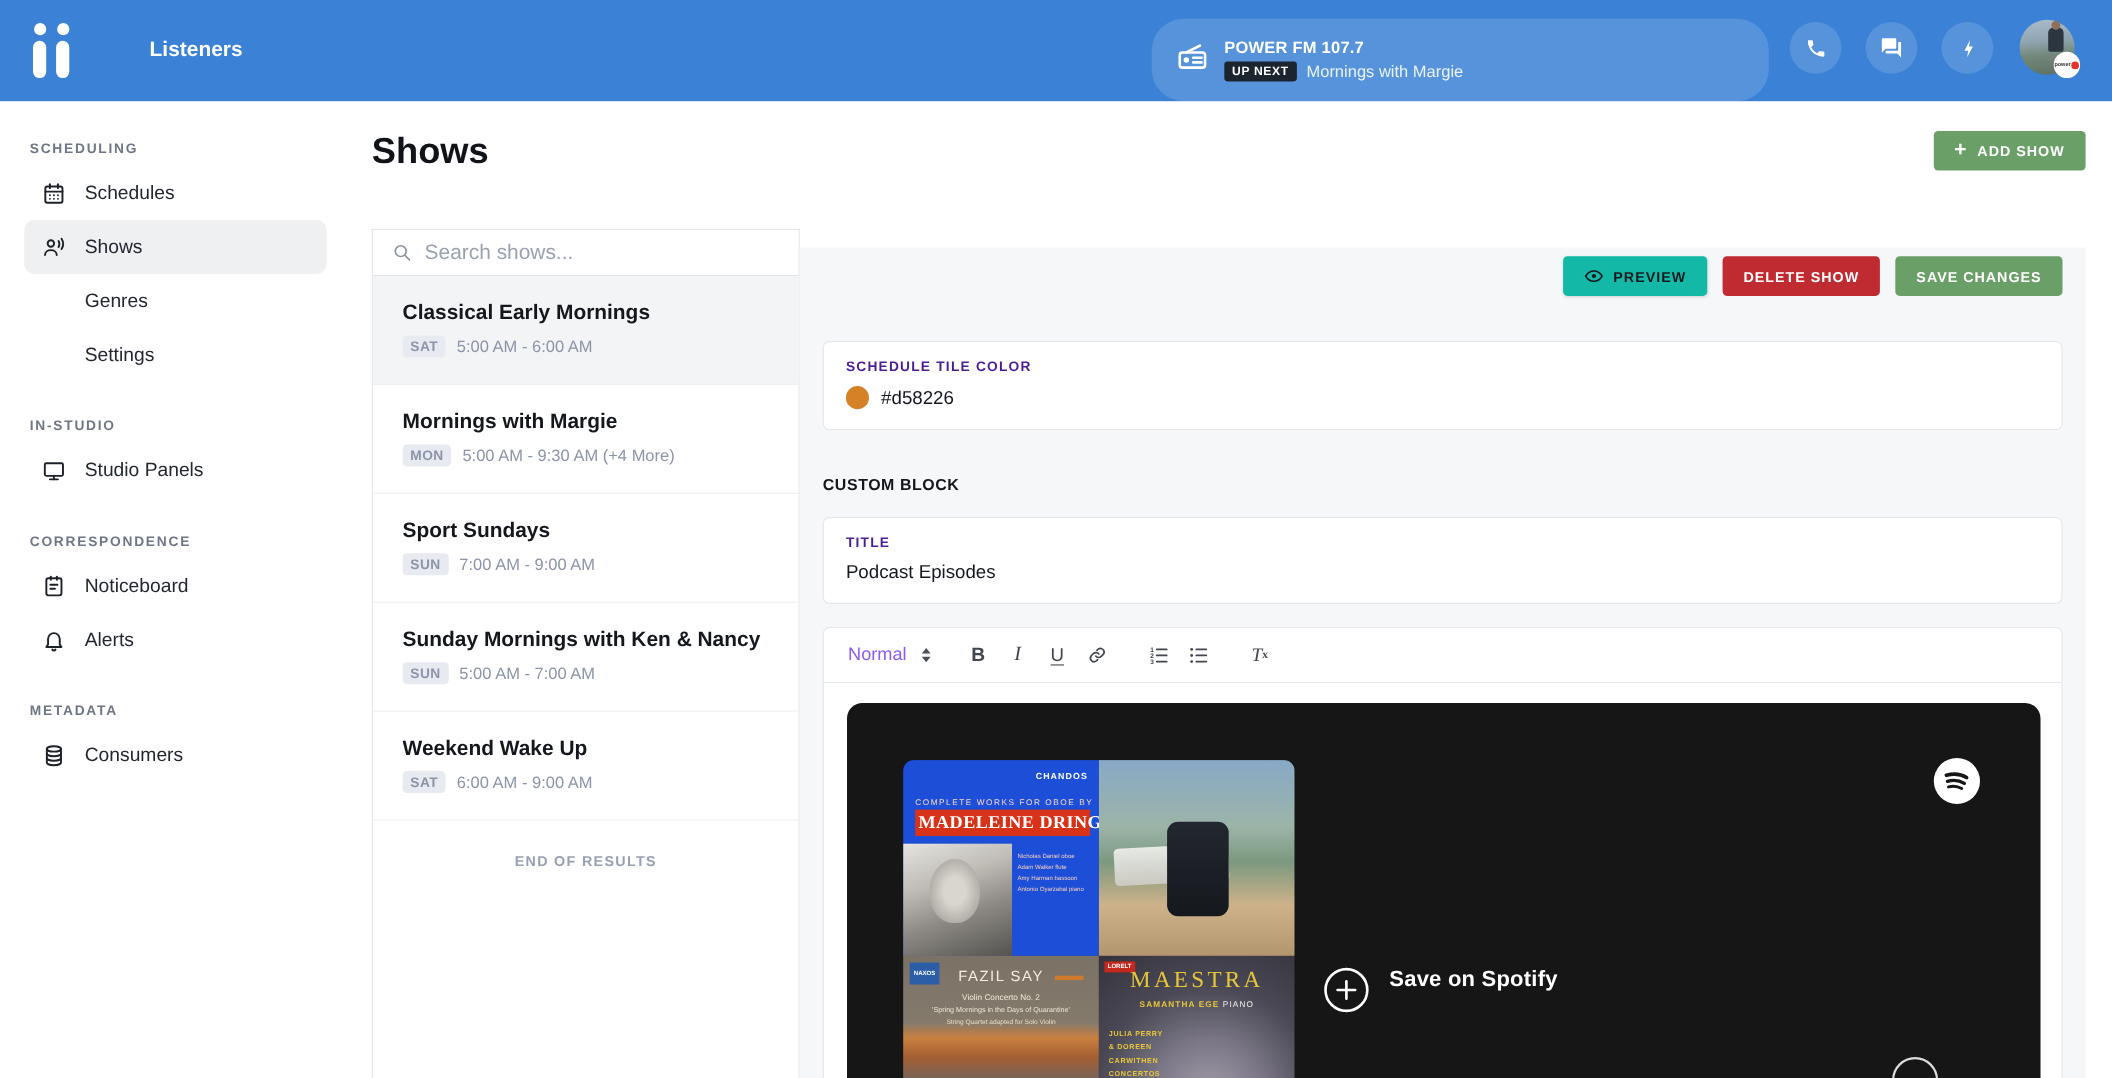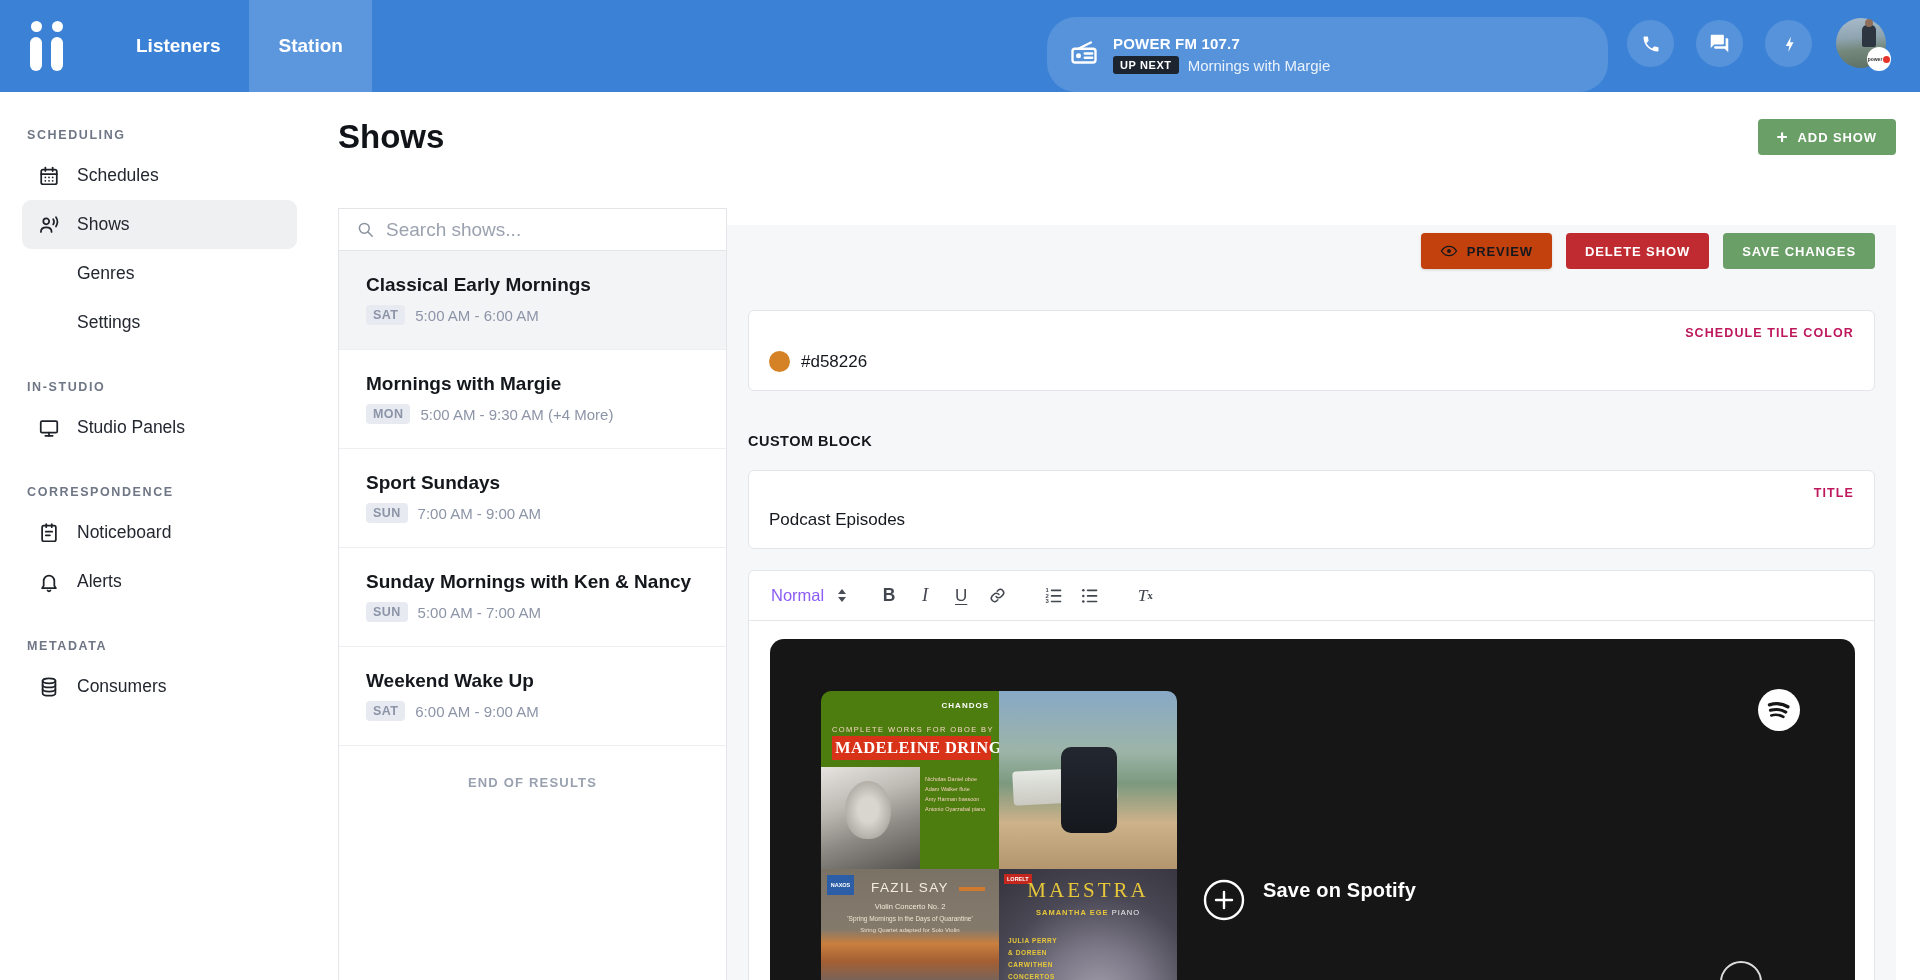--- a/index.html
+++ b/index.html
@@ -54,21 +54,21 @@
   
   .main { position:absolute; top:92px; left:300px; right:0; bottom:0; background:#fff; }
   .page-header { position:absolute; top:26px; left:38px; right:24px;
     display:flex; justify-content:space-between; align-items:center; }
   .page-title { font-size:33px; font-weight:800; color:#101317; }
   .btn { display:inline-flex; align-items:center; justify-content:center; gap:9px;
     height:36px; border:none; border-radius:4px; font-family:inherit;
     font-size:13px; font-weight:700; letter-spacing:.9px; cursor:pointer; padding:0 19px; }
   .btn-green { background:#6b9f68; color:#fff; }
   .btn-red { background:#bf2b31; color:#fff; }
-  .btn-white { background:#c2410c; color:#15181e; box-shadow:0 1px 3px rgba(20,24,31,.16); }
+  .btn-white { background:#14b8a6; color:#15181e; box-shadow:0 1px 3px rgba(20,24,31,.16); }
   .plus-glyph { font-size:19px; font-weight:700; line-height:1; margin-top:-2px; }
 
   
   .show-list { position:absolute; top:116px; left:38px; width:389px; bottom:-1px;
     background:#fff; border:1px solid #e3e5e9; border-bottom:none; }
   .search-row { height:42px; display:flex; align-items:center; gap:11px; padding:0 17px;
     border-bottom:1px solid #e3e5e9; color:#8a919f; }
   .search-row svg { width:19px; height:19px; flex:none; }
   .search-input { border:none; outline:none; flex:1; font-family:inherit; font-size:19px; color:#30343c; }
   .search-input::placeholder { color:#9ba2af; }
@@ -81,21 +81,21 @@
     letter-spacing:.4px; padding:3px 7px; border-radius:4px; }
   .end-of-results { text-align:center; margin-top:29px; font-size:13px; font-weight:700;
     letter-spacing:1.2px; color:#99a1b1; }
 
   
   .detail { position:absolute; top:133px; left:427px; right:24px; bottom:0;
     background:#f6f7f8; padding:8px 21px 0 21px; }
   .actions-row { display:flex; justify-content:flex-end; gap:14px; }
   .card { background:#fff; border:1px solid #e3e5e9; border-radius:6px; margin-top:0; }
   .card-pad { padding:15px 20px 18px 20px; }
-  .field-label { font-size:12.5px; font-weight:700; letter-spacing:1.1px; color:#be185d;text-align:right; }
+  .field-label { font-size:12.5px; font-weight:700; letter-spacing:1.1px; color:#4c1d95; }
   .tile-card { margin-top:41px; }
   .swatch-row { display:flex; align-items:center; gap:11px; margin-top:11px; cursor:pointer; }
   .swatch { width:21px; height:21px; border-radius:50%; }
   .swatch-value { font-size:17px; color:#15181e; }
   .section-heading { margin:42px 0 0 0; font-size:14.5px; font-weight:800;
     letter-spacing:.5px; color:#14171c; }
   .title-card { margin-top:21px; }
   .title-input { display:block; width:100%; border:none; outline:none; font-family:inherit;
     font-size:17px; color:#15181e; margin-top:10px; background:transparent; }
   .editor-card { margin-top:21px; height:480px; overflow:hidden; }
@@ -119,21 +119,21 @@
   .tb-gap { width:14px; }
   .editor-body { padding:18px 0 0 21px; }
 
   
   .embed { position:relative; width:1085px; height:470px; background:#161616;
     border-radius:14px; color:#fff; }
   .collage { position:absolute; left:51px; top:52px; width:356px; height:356px;
     border-radius:10px; overflow:hidden; display:grid;
     grid-template-columns:178px 178px; grid-template-rows:178px 178px; }
   .alb { position:relative; overflow:hidden; }
-  .alb-dring { background:#4d7c0f; }
+  .alb-dring { background:#1d4ed8; }
   .alb-dring .chandos { position:absolute; top:10px; right:10px; font-size:8px;
     font-weight:700; letter-spacing:1px; color:#fff; }
   .alb-dring .works { position:absolute; top:34px; left:11px; font-size:7.5px;
     letter-spacing:1.4px; color:#f6d7c4; white-space:nowrap; }
   .alb-dring .name { position:absolute; top:45px; left:11px; right:8px; font-size:16.5px;
     font-weight:700; color:#fff; background:#d83318; padding:2px 3px; letter-spacing:.4px;
     font-family:"Liberation Serif", serif; white-space:nowrap; }
   .alb-dring .portrait { position:absolute; left:0; top:76px; width:99px; bottom:0;
     background:linear-gradient(160deg,#e6e4e0 0%,#bdbab4 35%,#8c8984 62%,#55534f 100%); }
   .alb-dring .portrait::before { content:""; position:absolute; left:24px; top:14px; width:46px;
@@ -197,23 +197,20 @@
         <span class="dot"></span>
         <span class="stem"></span>
       </span>
   </div>
 
 
     <div class="tab">
       <span>Listeners</span>
     </div>
 
-    <div class="tab active">
-      <span>Station</span>
-    </div>
 
   <div class="station-pill">
     <span>
       <svg class="stroke" viewBox="0 0 24 24" width="30" height="30" style="color:#fff">
         <rect x="2.8" y="8.6" width="18.4" height="11" rx="2"></rect>
         <line x1="7.5" y1="8.6" x2="17.5" y2="3.6"></line>
         <circle cx="7.6" cy="14.1" r="2" fill="#fff" stroke="none"></circle>
         <line x1="12.6" y1="12.4" x2="18.6" y2="12.4"></line>
         <line x1="12.6" y1="15.8" x2="18.6" y2="15.8"></line>
       </svg>

